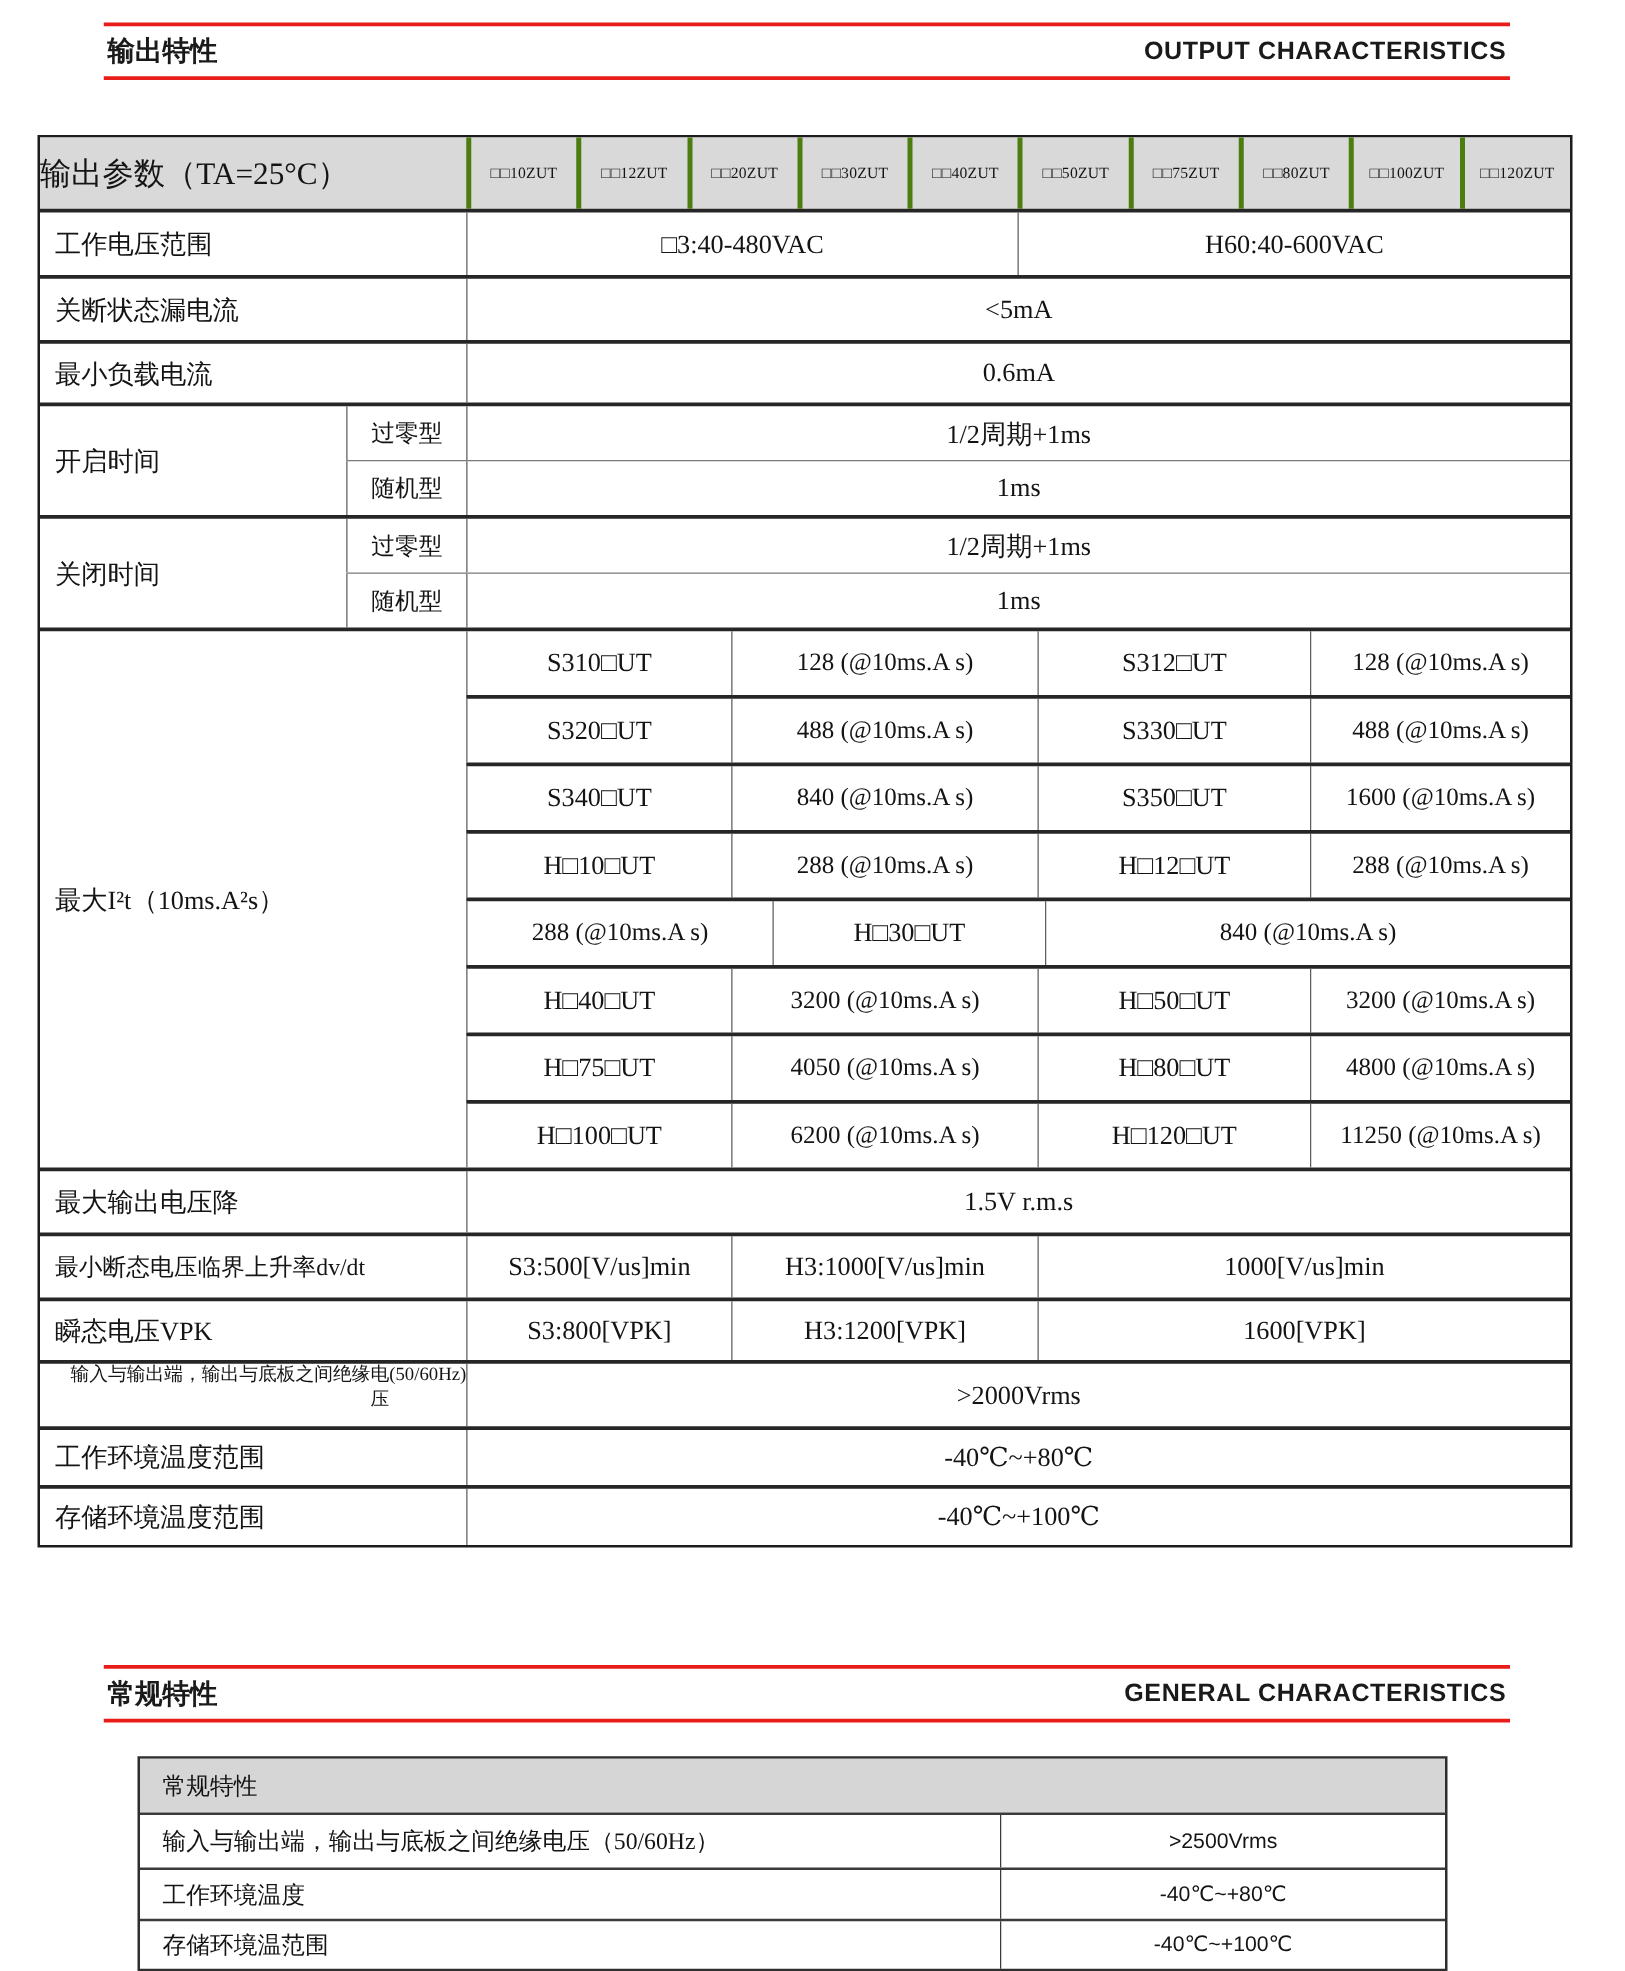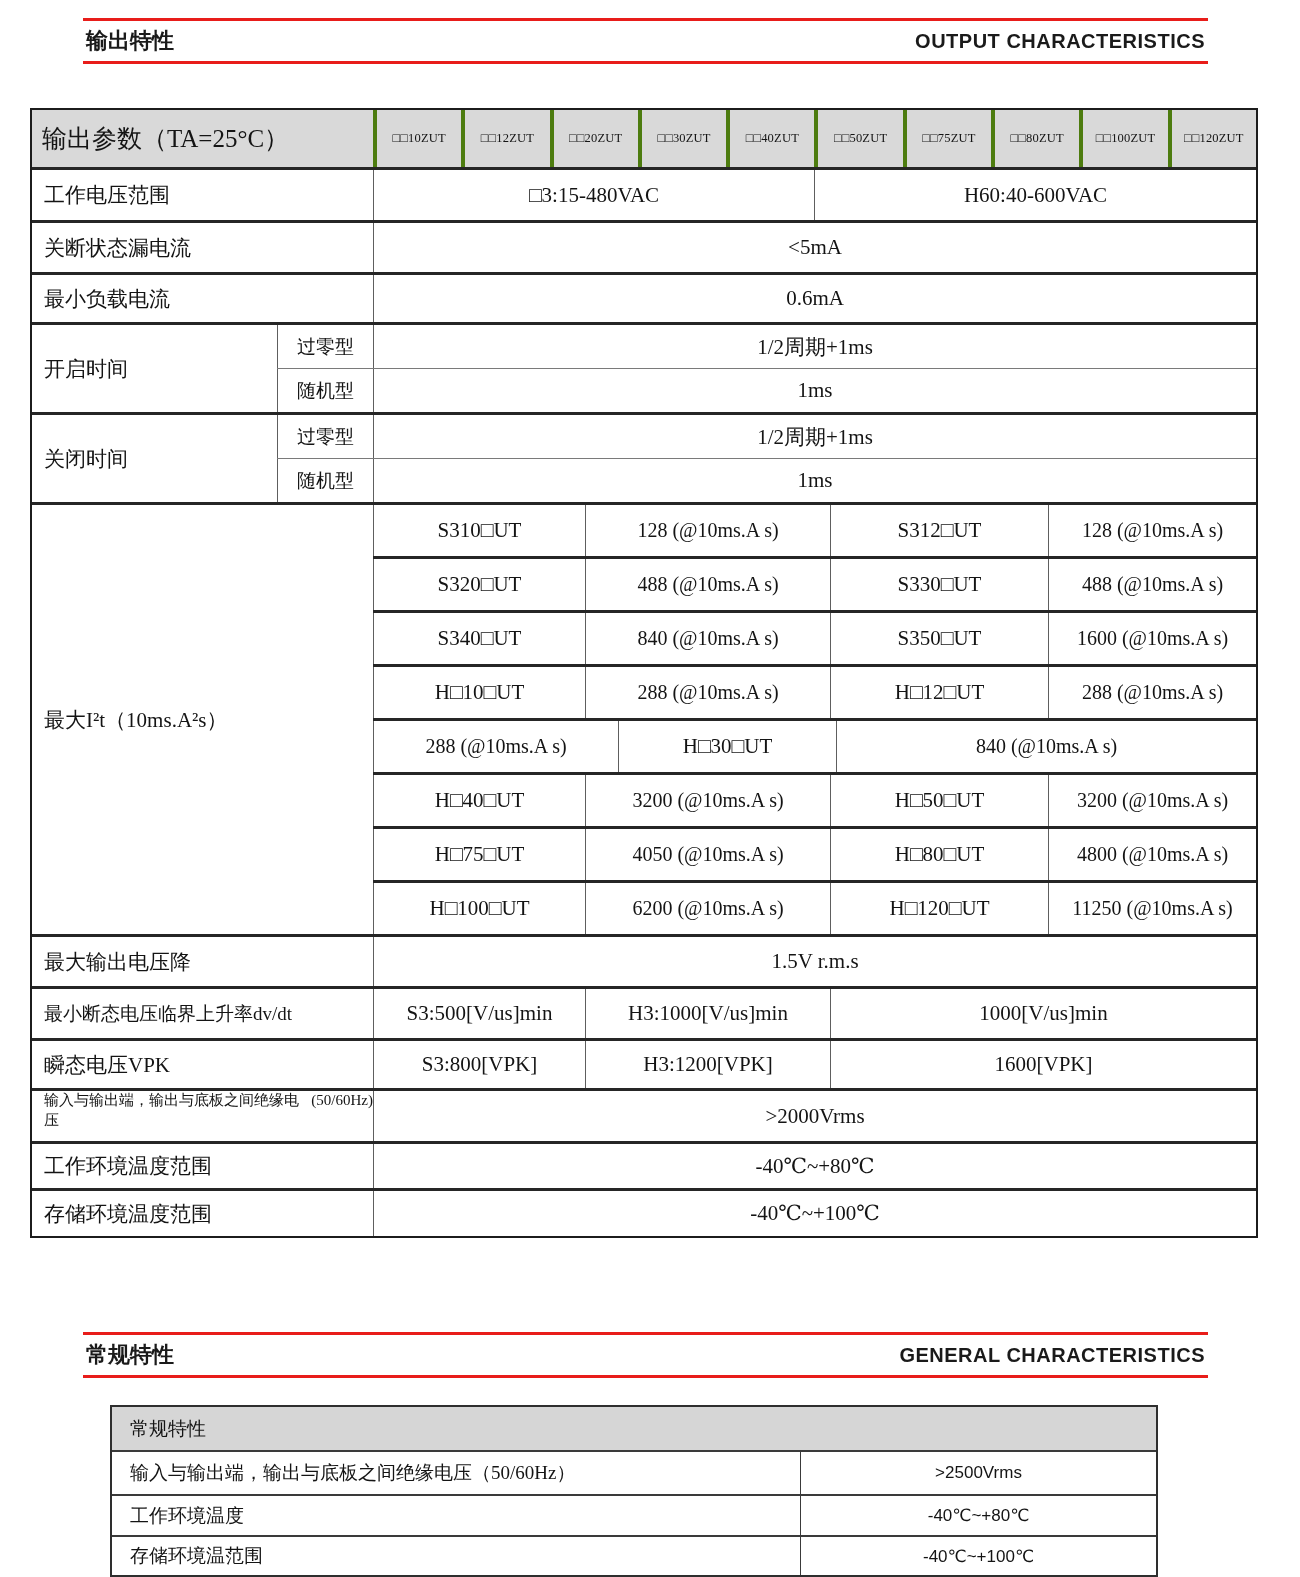--- a/index.html
+++ b/index.html
@@ -26,31 +26,31 @@
     border:2px solid #1c1c1c;box-sizing:border-box;background:#fff;
   }
   .t-row{display:flex;width:100%;box-sizing:border-box;}
   .t-row.major{border-top:3px solid #262626;}
   .cell{
     box-sizing:border-box;display:flex;align-items:center;justify-content:center;
     flex-shrink:0;font-size:21px;
   }
   .vline{border-left:1px solid #5e5e5e;}
   .lab{justify-content:flex-start;padding-left:12px;}
-  .c-label{width:341px;}
+  .c-label{width:341px;text-align:right;}
   .c-label-main{width:245px;}
   .c-sub{width:96px;border-left:1px solid #5e5e5e;justify-content:center;}
   .c-half1{width:441px;}
   .c-rest{flex:1 1 auto;min-width:0;}
   .c-m1{width:212px;}
   .c-v1{width:245px;}
   .c-m2{width:218px;}
   
   .h-row{height:57px;background:#d9d9d9;}
-  .h-label{width:341px;font-size:25px;justify-content:flex-start;padding-left:10px;}
+  .h-label{width:341px;font-size:25px;justify-content:flex-start;}
   .h-model{flex:1 1 0;border-left:4px solid #4d7c0f;font-size:12.5px;letter-spacing:.2px;}
   
   .group-col{flex:1 1 auto;display:flex;flex-direction:column;min-width:0;}
   .g-row{display:flex;height:43px;}
   .g-row + .g-row{border-top:1px solid #7a7a7a;}
   .i-row{display:flex;height:51px;}
   .i-row + .i-row{border-top:3px solid #262626;}.h53{height:53px}.h52{height:52px}.h50{height:50px}
   .h47{height:47px}.h48{height:48px}
   .ins-label{align-items:flex-start;justify-content:center;font-size:15px;line-height:1.3;}
   .small19{font-size:19px;}
@@ -87,21 +87,21 @@
     <div class="cell h-model">□□40ZUT</div>
     <div class="cell h-model">□□50ZUT</div>
     <div class="cell h-model">□□75ZUT</div>
     <div class="cell h-model">□□80ZUT</div>
     <div class="cell h-model">□□100ZUT</div>
     <div class="cell h-model">□□120ZUT</div>
   </div>
 
   <div class="t-row major h53">
     <div class="cell lab c-label">工作电压范围</div>
-    <div class="cell vline c-half1">□3:15-480VAC</div>
+    <div class="cell vline c-half1">□3:40-480VAC</div>
     <div class="cell vline c-rest">H60:40-600VAC</div>
   </div>
 
   <div class="t-row major h52">
     <div class="cell lab c-label">关断状态漏电流</div>
     <div class="cell vline c-rest">&lt;5mA</div>
   </div>
 
   <div class="t-row major h50">
     <div class="cell lab c-label">最小负载电流</div>

